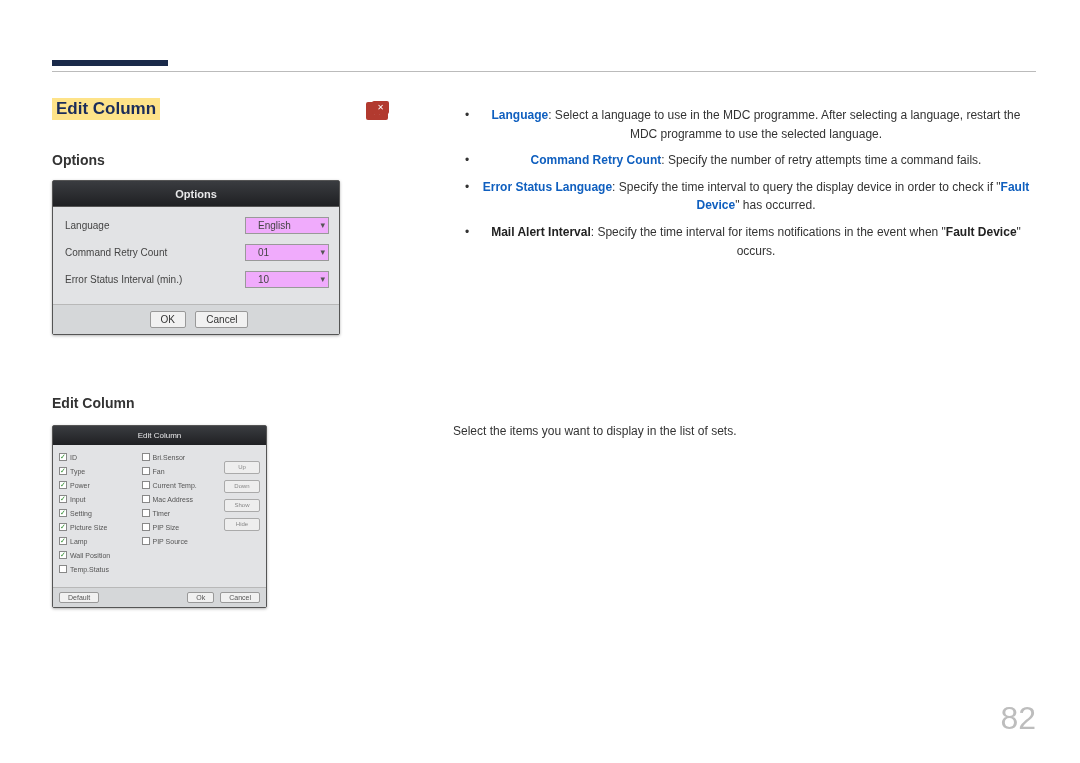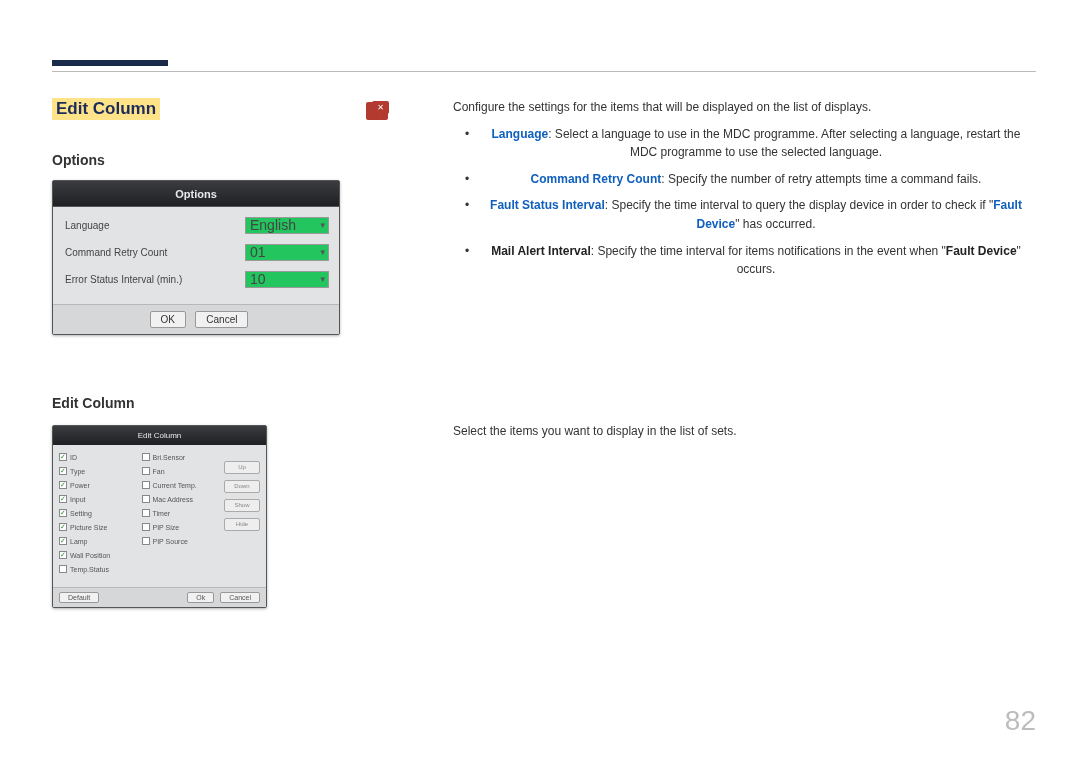--- a/index.html
+++ b/index.html
@@ -94,24 +94,24 @@
     line-height: 18px;
     text-align: center;
     cursor: pointer;
   }
   .dlg-body { padding: 10px 10px 6px 12px; background: #e2e3e5; }
   .dlg-row { display: flex; align-items: center; margin-bottom: 10px; font-size: 10px; color: #444; }
   .dlg-row label { flex: 1; }
   .dlg-select {
     width: 84px;
     height: 17px;
-    background: #22c55e;
+    background: #f0abfc;
     border: 1px solid #999;
-    font-size: 14px;
-    padding-left: 4px;
+    font-size: 10px;
+    padding-left: 12px;
     line-height: 15px;
     position: relative;
   }
   .dlg-select::after {
     content: "▾";
     position: absolute;
     right: 3px;
     top: 0;
     font-size: 9px;
     color: #555;
@@ -205,21 +205,21 @@
     font-size: 7px;
     padding: 1px 8px;
     cursor: pointer;
   }
   .d2right { display: flex; gap: 6px; }
 
   .pagenum {
     position: absolute;
     right: 44px;
     bottom: 26px;
-    font-size: 28px;
+    font-size: 32px;
     color: #bdbdbd;
   }
 
   .sec2-left { margin-top: 60px; }
   .right-sec2 { position: absolute; left: 453px; top: 424px; width: 580px; }
 </style>
 </head>
 <body>
 
 <div class="topbar"></div>
@@ -339,30 +339,29 @@
         <div class="d2right">
           <span class="d2btn">Ok</span>
           <span class="d2btn">Cancel</span>
         </div>
       </div>
     </div>
   </div>
 </div>
 
 <div class="right-col">
-  <p>Configure the settings for the items that will be displayed on the list of displays.</p>
   <ul class="descr">
     <li>
       <span class="b-blue">Language</span><span>: Select a language to use in the MDC programme. After selecting a language, restart the MDC programme to use the selected language.</span>
     </li>
     <li>
       <span class="b-blue">Command Retry Count</span><span>: Specify the number of retry attempts time a command fails.</span>
     </li>
     <li>
-      <span class="b-blue">Fault Status Interval</span><span>: Specify the time interval to query the display device in order to check if "</span><span class="b-blue">Fault Device</span><span>" has occurred.</span>
+      <span class="b-blue">Error Status Language</span><span>: Specify the time interval to query the display device in order to check if "</span><span class="b-blue">Fault Device</span><span>" has occurred.</span>
     </li>
     <li>
       <span class="b-black">Mail Alert Interval</span><span>: Specify the time interval for items notifications in the event when "</span><span class="b-black">Fault Device</span><span>" occurs.</span>
     </li>
   </ul>
 </div>
 
 <div class="right-sec2">
   <p>Select the items you want to display in the list of sets.</p>
 </div>

